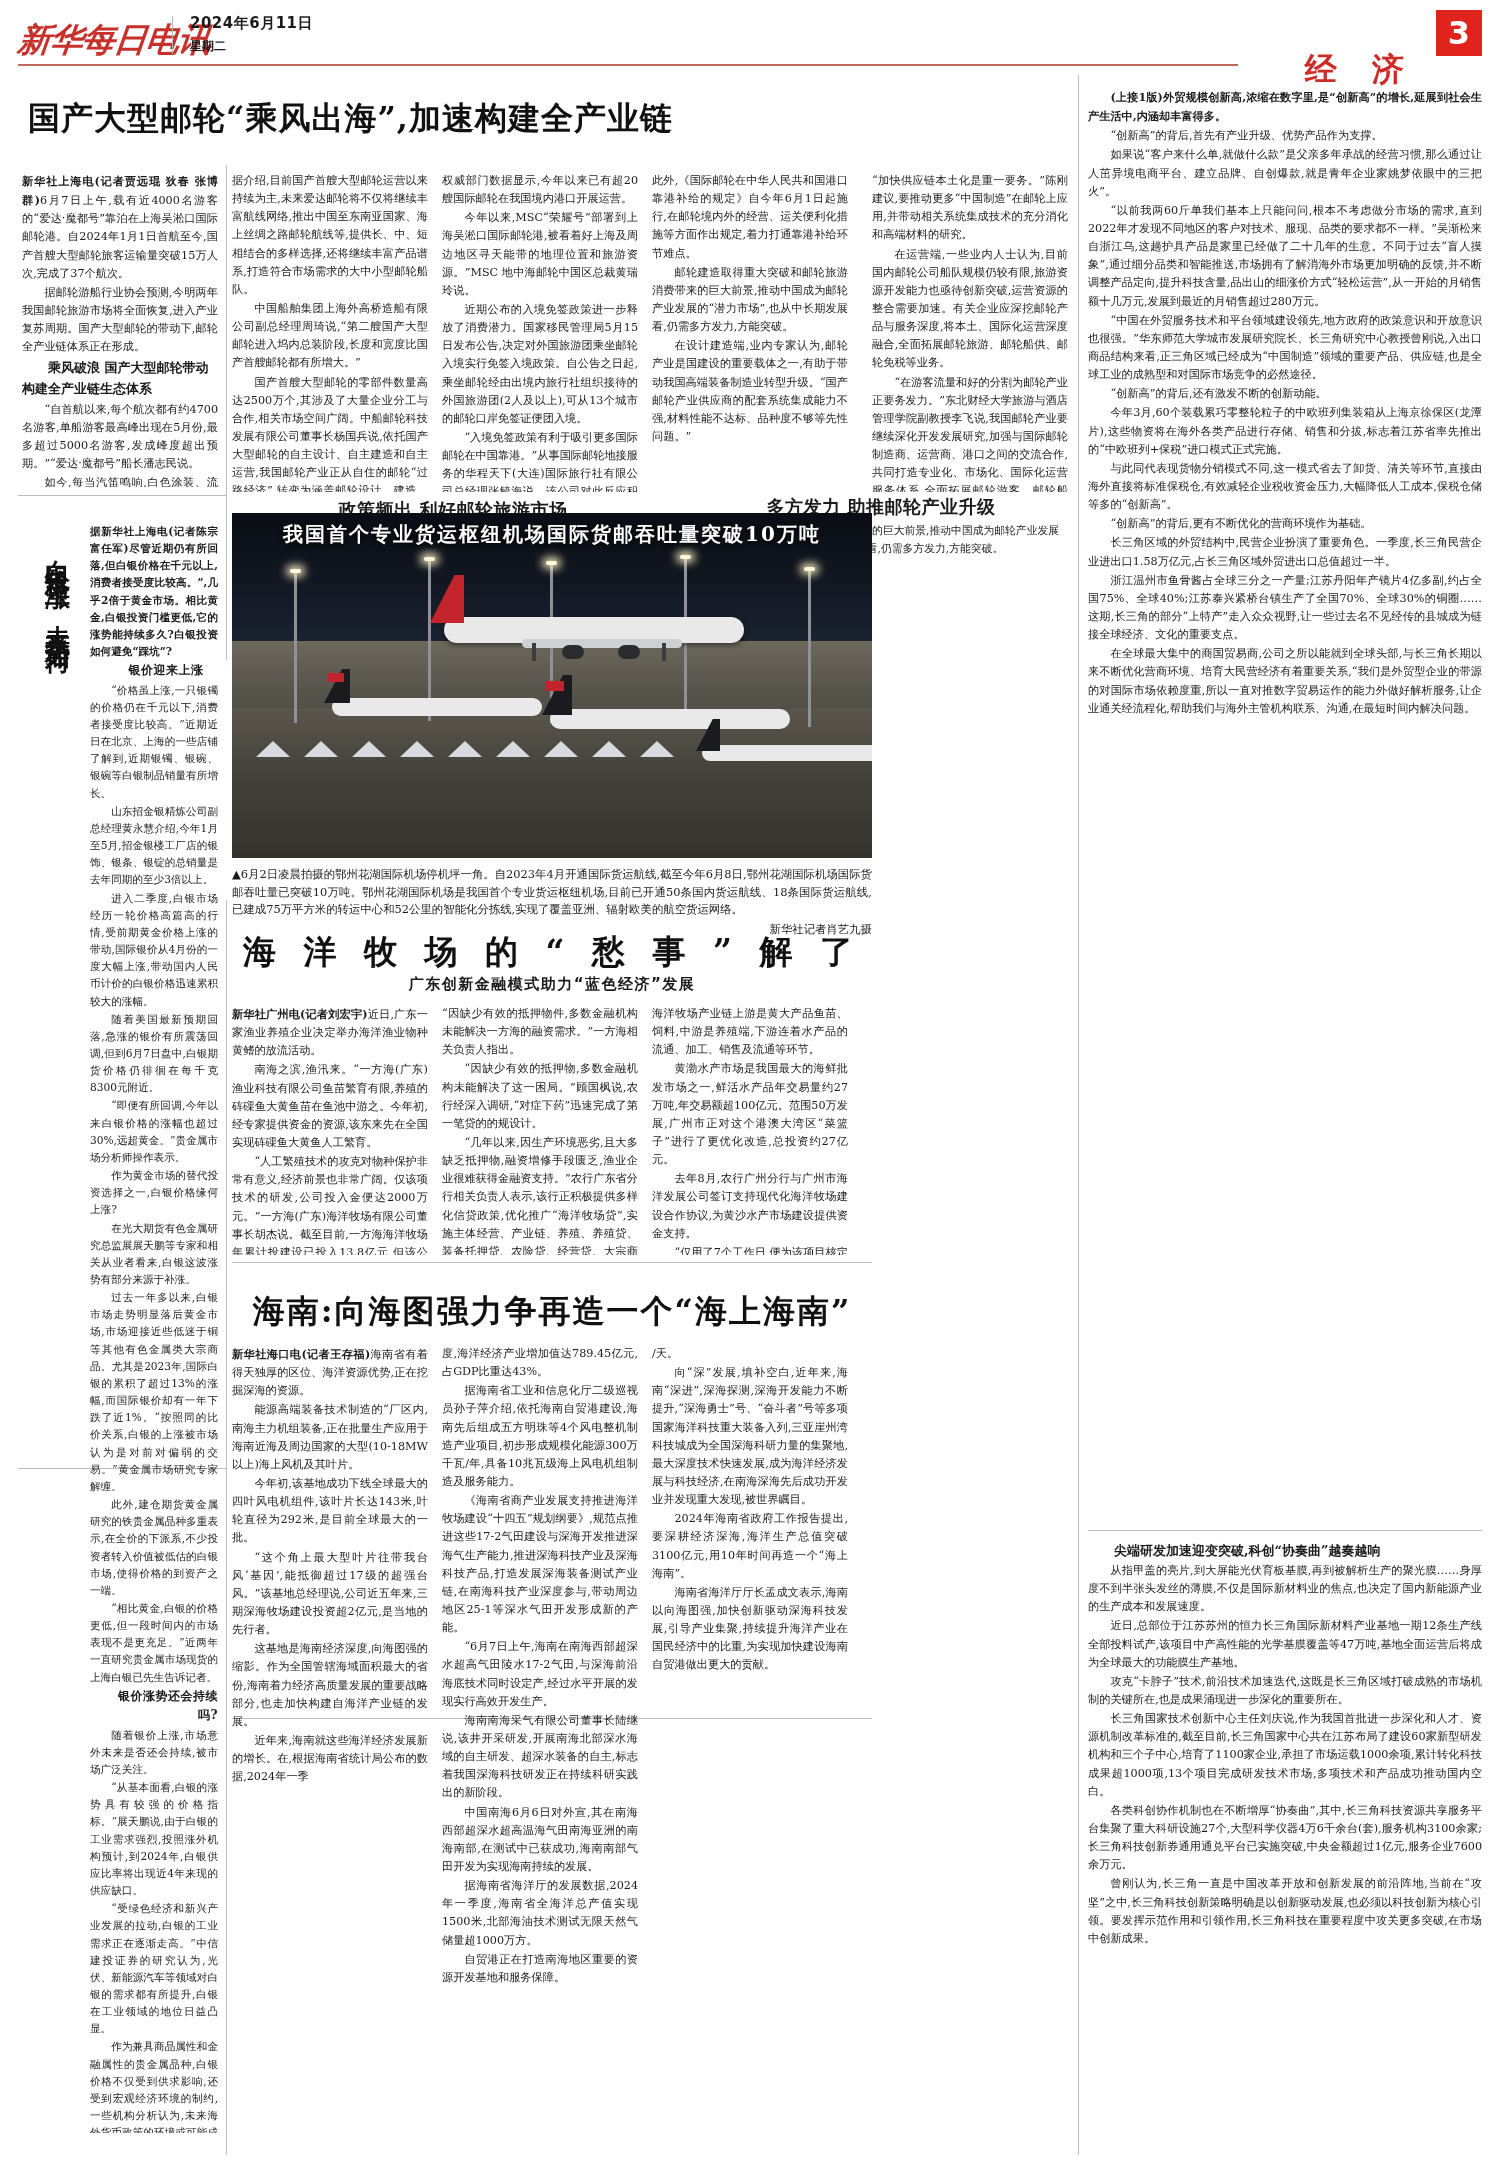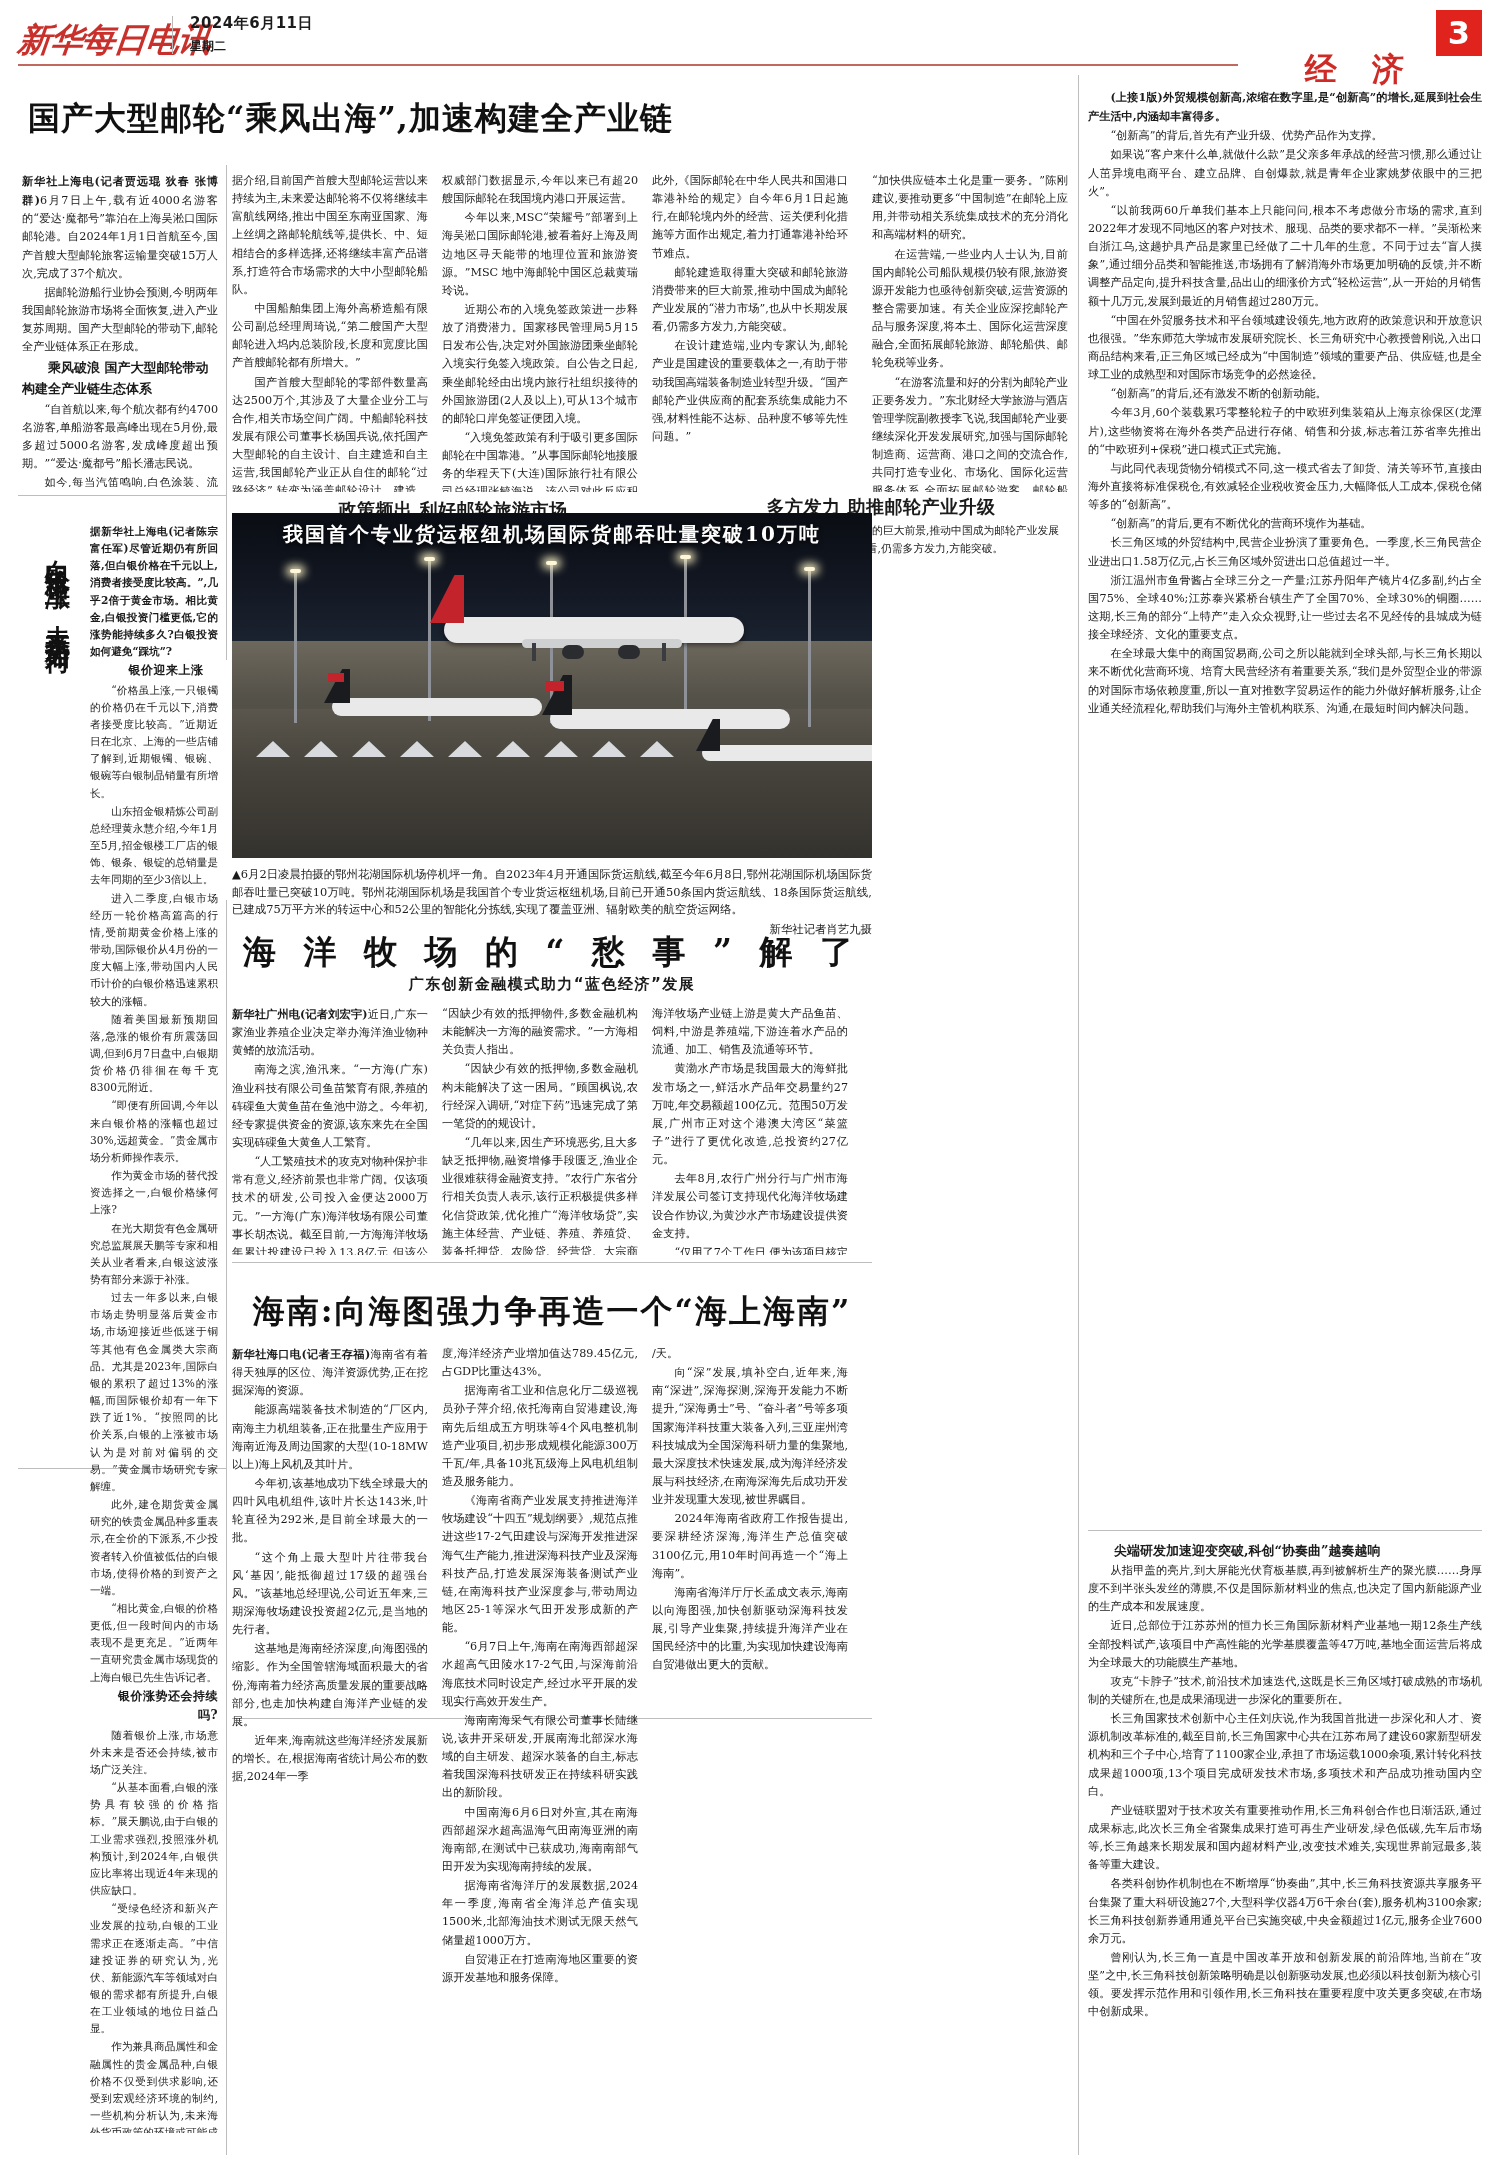--- a/index.html
+++ b/index.html
@@ -335,18 +335,17 @@
     <p>在全球最大集中的商国贸易商,公司之所以能就到全球头部,与长三角长期以来不断优化营商环境、培育大民营经济有着重要关系,“我们是外贸型企业的带源的对国际市场依赖度重,所以一直对推数字贸易运作的能力外做好解析服务,让企业通关经流程化,帮助我们与海外主管机构联系、沟通,在最短时间内解决问题。</p>
     <p></p>
   </div>
 
   <div class="col" style="left:1088px;top:1540px;width:394px;height:615px;overflow:hidden;">
     <p class="subhead-l" style="font-size:13px;">尖端研发加速迎变突破,科创“协奏曲”越奏越响</p>
     <p>从指甲盖的亮片,到大屏能光伏育板基膜,再到被解析生产的聚光膜……身厚度不到半张头发丝的薄膜,不仅是国际新材料业的焦点,也决定了国内新能源产业的生产成本和发展速度。</p>
     <p>近日,总部位于江苏苏州的恒力长三角国际新材料产业基地一期12条生产线全部投料试产,该项目中产高性能的光学基膜覆盖等47万吨,基地全面运营后将成为全球最大的功能膜生产基地。</p>
     <p>攻克“卡脖子”技术,前沿技术加速迭代,这既是长三角区域打破成熟的市场机制的关键所在,也是成果涌现进一步深化的重要所在。</p>
     <p>长三角国家技术创新中心主任刘庆说,作为我国首批进一步深化和人才、资源机制改革标准的,截至目前,长三角国家中心共在江苏布局了建设60家新型研发机构和三个子中心,培育了1100家企业,承担了市场运载1000余项,累计转化科技成果超1000项,13个项目完成研发技术市场,多项技术和产品成功推动国内空白。</p>
-    <p>产业链联盟对于技术攻关有重要推动作用,长三角科创合作也日渐活跃,通过成果标志,此次长三角全省聚集成果打造可再生产业研发,绿色低碳,先车后市场等,长三角越来长期发展和国内超材料产业,改变技术难关,实现世界前冠最多,装备等重大建设。</p>
     <p>各类科创协作机制也在不断增厚“协奏曲”,其中,长三角科技资源共享服务平台集聚了重大科研设施27个,大型科学仪器4万6千余台(套),服务机构3100余家;长三角科技创新券通用通兑平台已实施突破,中央金额超过1亿元,服务企业7600余万元。</p>
     <p>曾刚认为,长三角一直是中国改革开放和创新发展的前沿阵地,当前在“攻坚”之中,长三角科技创新策略明确是以创新驱动发展,也必须以科技创新为核心引领。要发挥示范作用和引领作用,长三角科技在重要程度中攻关更多突破,在市场中创新成果。</p>
   </div>
 
 </div>
 
 </body></html>

